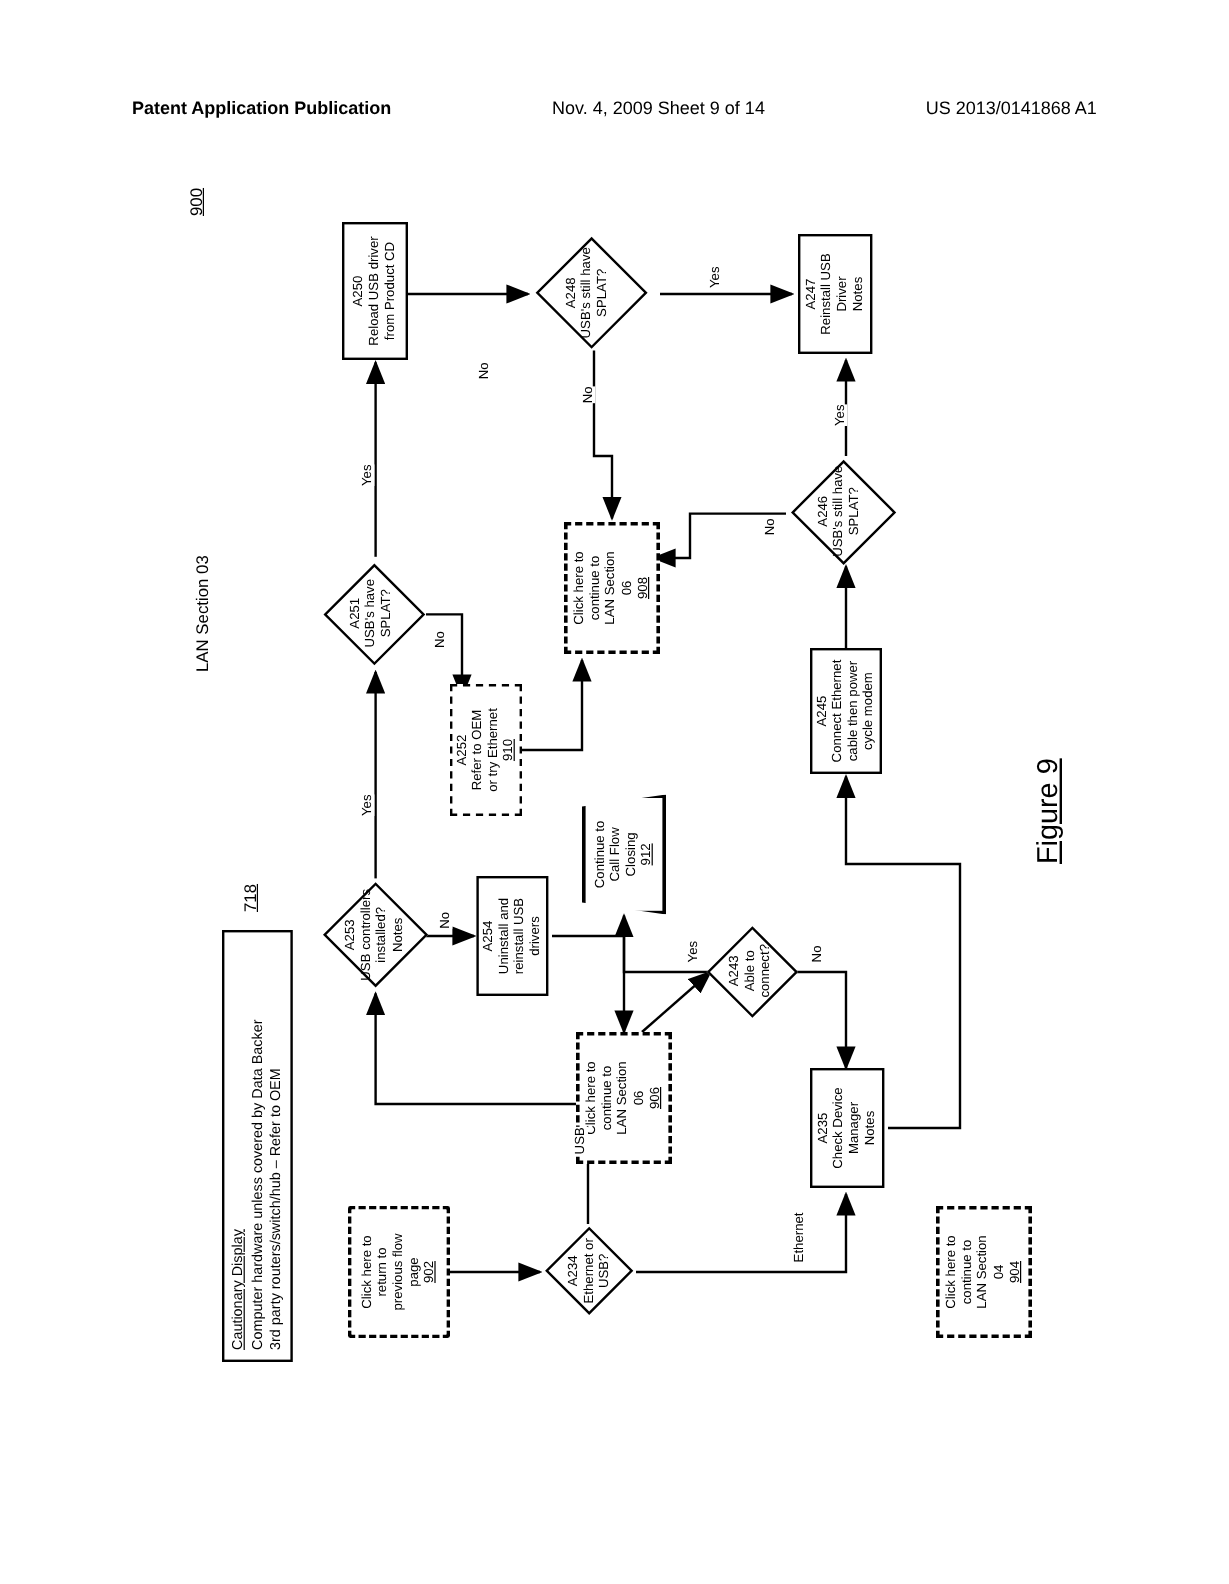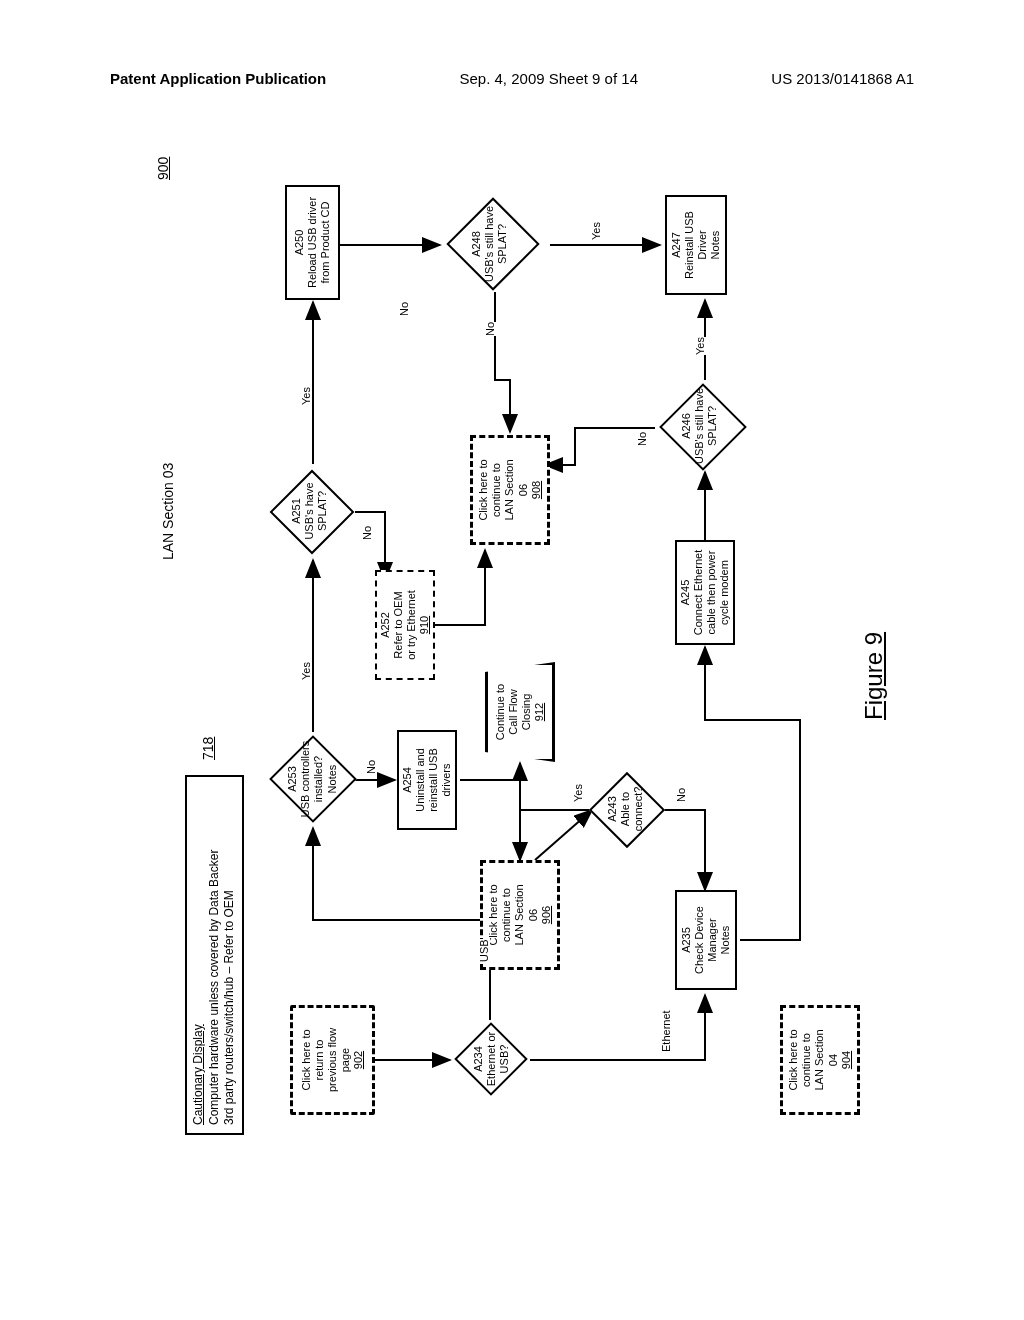--- a/index.html
+++ b/index.html
@@ -8,20 +8,21 @@
     background: #fff;
     width: 1024px;
     height: 1320px;
     position: relative;
   }
   .header {
     display: flex;
     justify-content: space-between;
     padding: 70px 110px 10px 110px;
     font-size: 15px;
+    margin-top: 12px;
   }
   .header-left { font-weight: bold; }
   .diagram-container {
     position: absolute;
     top: 130px;
     left: 100px;
     width: 820px;
     height: 1050px;
     transform: rotate(-90deg);
     transform-origin: center center;
@@ -125,21 +126,21 @@
     width: 1050px;
     height: 820px;
     pointer-events: none;
   }
 </style>
 </head>
 <body>
 
 <div class="header">
   <div class="header-left">Patent Application Publication</div>
-  <div>Sep. 4, 2009  Sheet 9 of 14</div>
+  <div>Nov. 4, 2009  Sheet 9 of 14</div>
   <div>US 2013/0141868 A1</div>
 </div>
 
 <div class="diagram-container">
   <div class="diagram">
 
     <svg class="arrows">
       <defs>
         <marker id="ah" markerWidth="10" markerHeight="8" refX="9" refY="4" orient="auto">
           <polygon points="0 0, 10 4, 0 8" fill="#000"></polygon>

